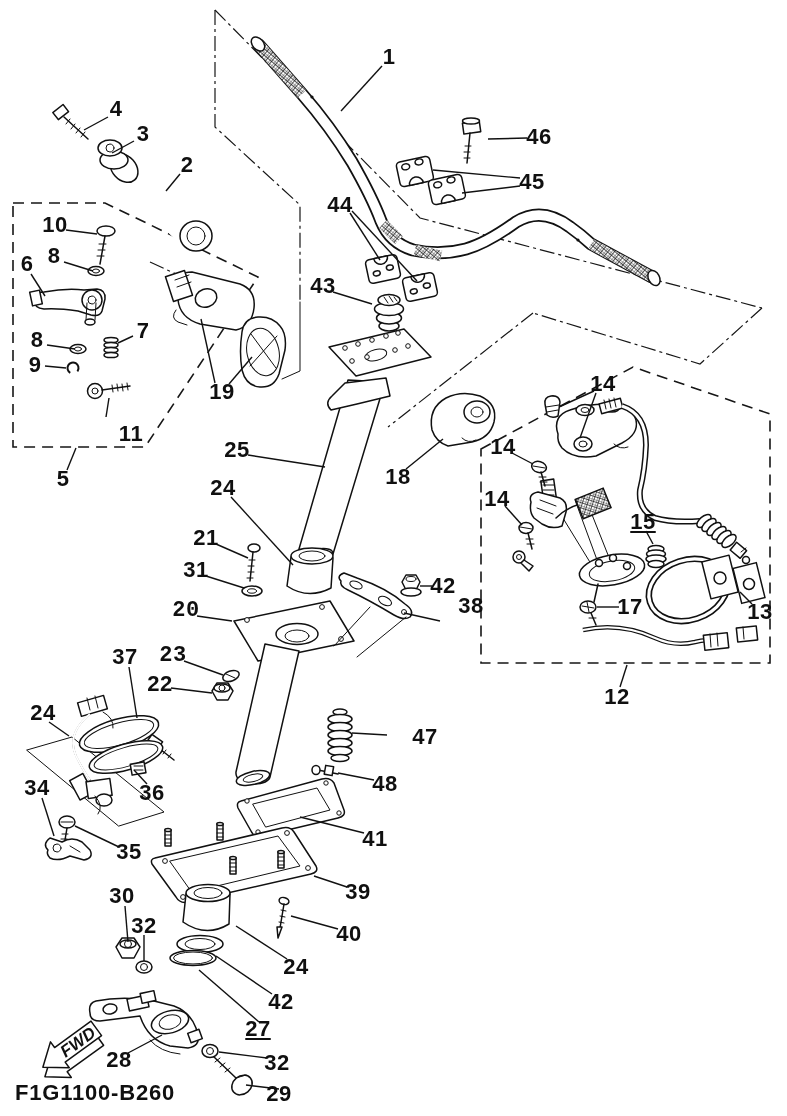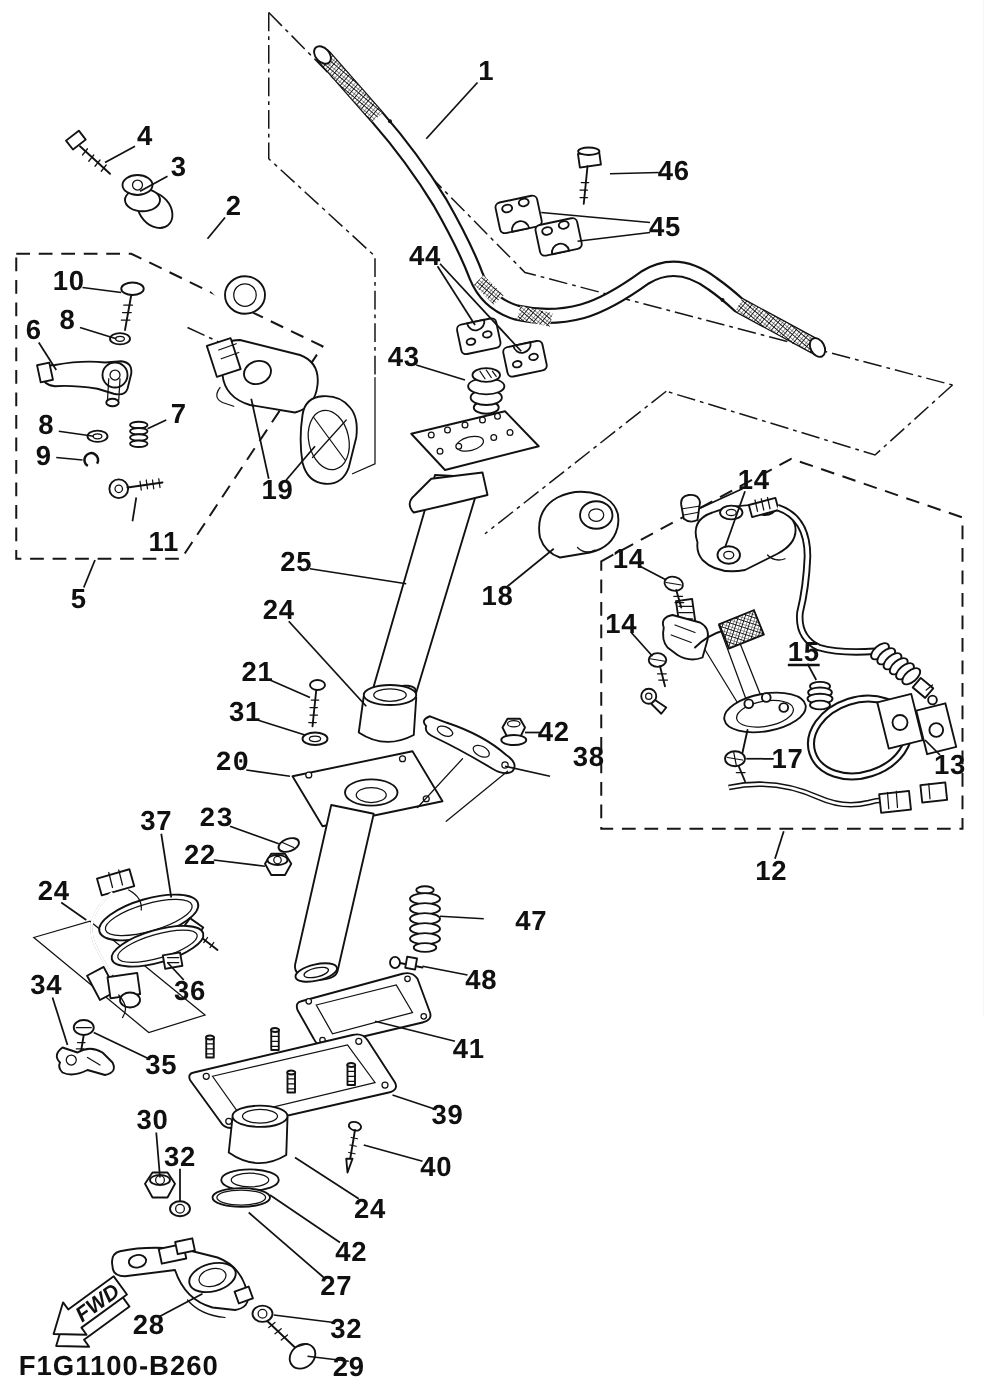--- a/index.html
+++ b/index.html
@@ -575,21 +575,21 @@
       <div class="callout" style="left: 398px; top: 477px;">18</div>
       <div class="callout" style="left: 222px; top: 392px;">19</div>
       <div class="callout" style="left: 186px; top: 611px; font-family: Liberation Mono, monospace;">20</div>
       <div class="callout" style="left: 206px; top: 538px;">21</div>
       <div class="callout" style="left: 160px; top: 684px;">22</div>
       <div class="callout" style="left: 173px; top: 656px; font-family: Liberation Mono, monospace;">23</div>
       <div class="callout" style="left: 223px; top: 488px;">24</div>
       <div class="callout" style="left: 296px; top: 967px;">24</div>
       <div class="callout" style="left: 237px; top: 450px;">25</div>
       <div class="callout" style="left: 281px; top: 1002px;">42</div>
-      <div class="callout" style="left: 269px; top: 1029px;">27</div>
+      <div class="callout" style="left: 258px; top: 1029px; text-decoration: underline;">27</div>
       <div class="callout" style="left: 119px; top: 1060px;">28</div>
       <div class="callout" style="left: 279px; top: 1094px; text-align: right;">29</div>
       <div class="callout" style="left: 122px; top: 896px;">30</div>
       <div class="callout" style="left: 196px; top: 570px;">31</div>
       <div class="callout" style="left: 144px; top: 926px;">32</div>
       <div class="callout" style="left: 277px; top: 1063px;">32</div>
       <div class="callout" style="left: 43px; top: 713px;">24</div>
       <div class="callout" style="left: 37px; top: 788px;">34</div>
       <div class="callout" style="left: 129px; top: 852px;">35</div>
       <div class="callout" style="left: 152px; top: 793px;">36</div>

